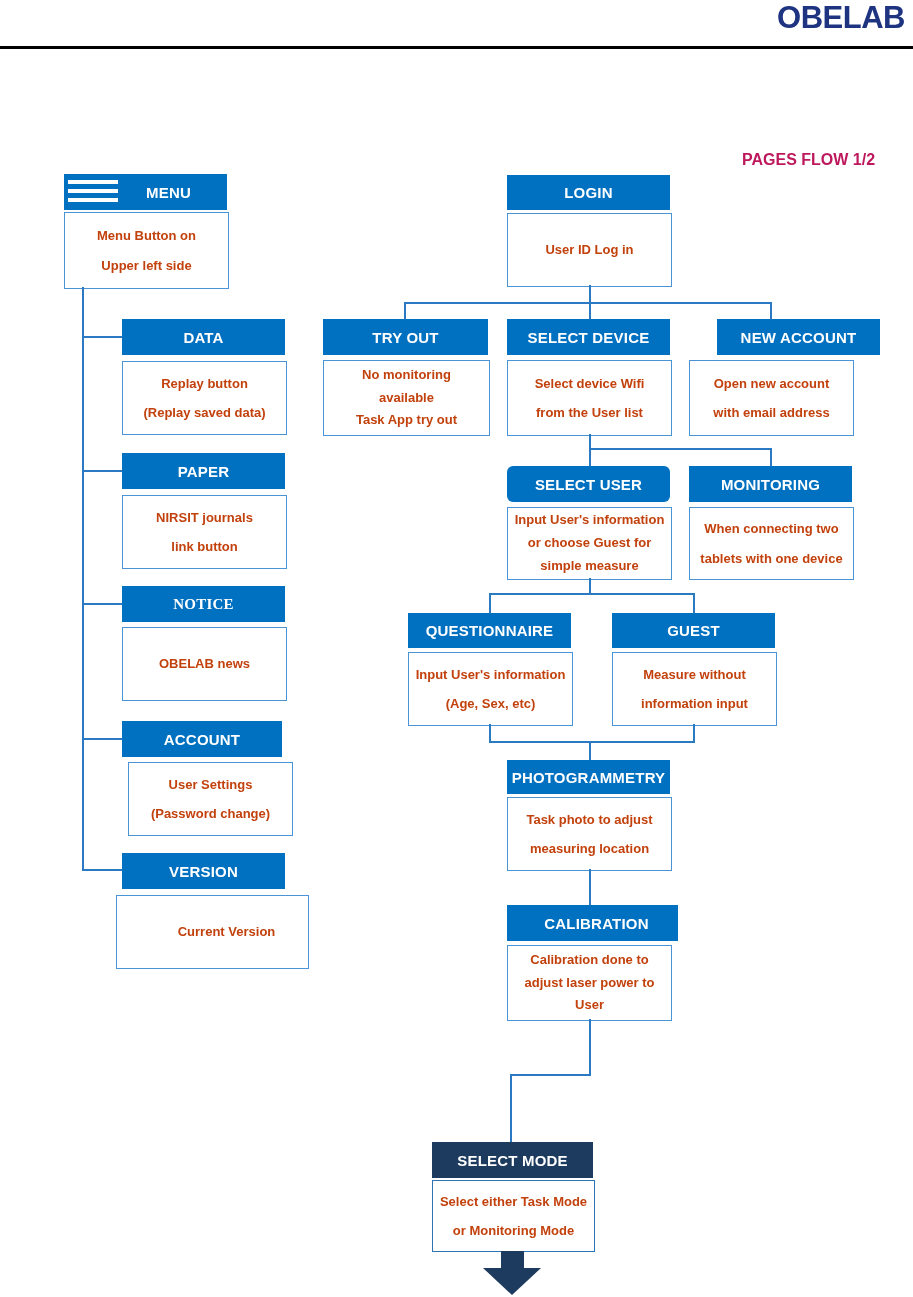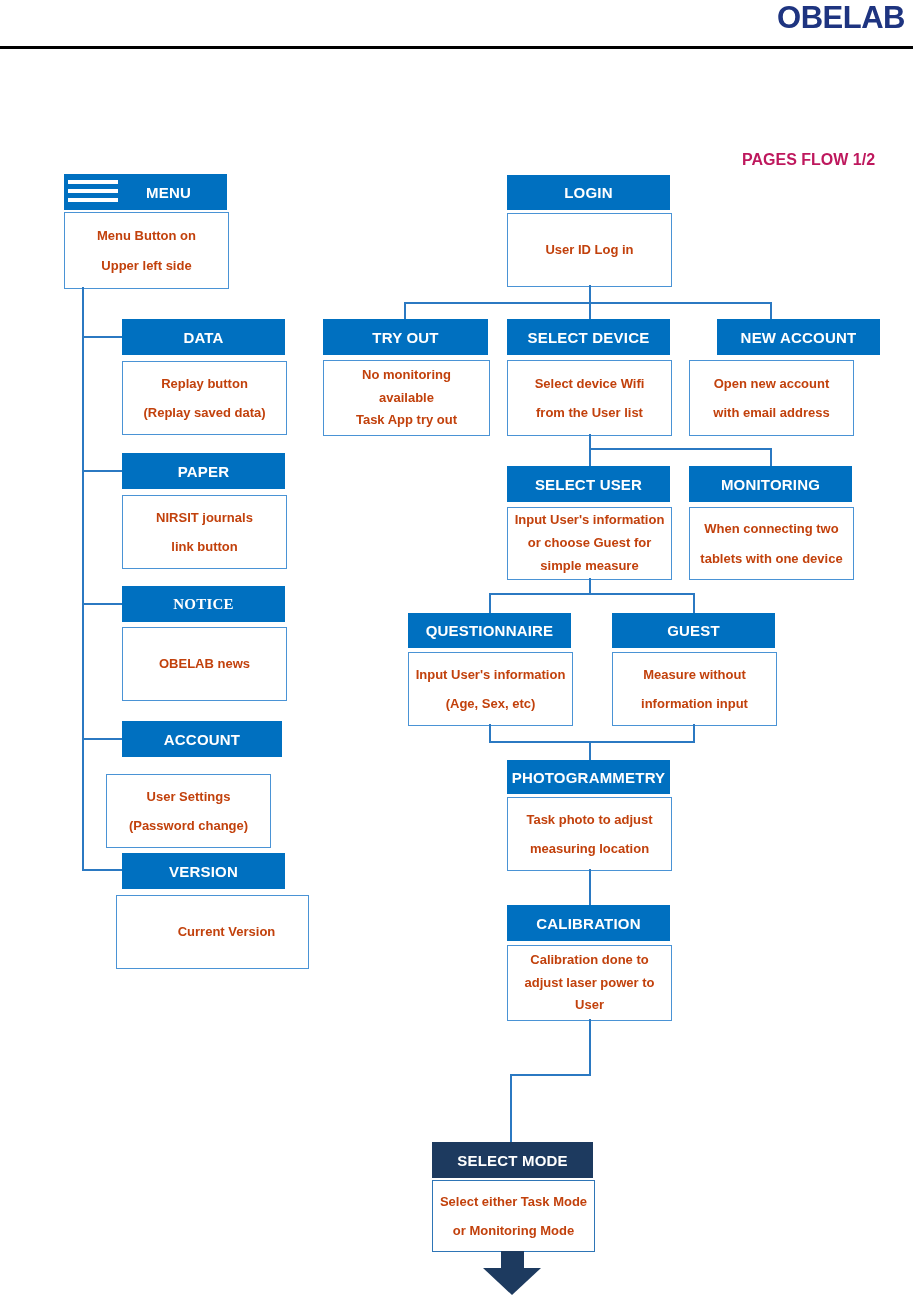--- a/index.html
+++ b/index.html
@@ -40,44 +40,44 @@
   
   #n-menu-h   { left:64px;  top:174px; width:163px; height:36px; }
   #n-menu-d   { left:64px;  top:212px; width:163px; height:75px; }
   #n-data-h   { left:122px; top:319px; width:163px; height:36px; }
   #n-data-d   { left:122px; top:361px; width:163px; height:72px; }
   #n-paper-h  { left:122px; top:453px; width:163px; height:36px;text-align:right; }
   #n-paper-d  { left:122px; top:495px; width:163px; height:72px; }
   #n-notice-h { left:122px; top:586px; width:163px; height:36px;font-family:Liberation Serif, serif; }
   #n-notice-d { left:122px; top:627px; width:163px; height:72px; }
   #n-account-h{ left:122px; top:721px; width:160px; height:36px; }
-  #n-account-d{ left:106px; top:762px; width:163px; height:72px;margin-top:12px; }
+  #n-account-d{ left:128px; top:762px; width:163px; height:72px; }
   #n-version-h{ left:122px; top:853px; width:163px; height:36px; }
   #n-version-d{ left:116px; top:895px; width:163px; height:72px;padding-left:28px; }
 
   
   #n-login-h { left:507px; top:175px; width:163px; height:35px; }
   #n-login-d { left:507px; top:213px; width:163px; height:72px; }
   #n-tryout-h{ left:323px; top:319px; width:165px; height:36px;text-align:right; }
   #n-tryout-d{ left:323px; top:360px; width:165px; height:74px; line-height:1.75; }
   #n-sdev-h  { left:507px; top:319px; width:163px; height:36px; }
   #n-sdev-d  { left:507px; top:360px; width:163px; height:74px; }
   #n-nacc-h  { left:689px; top:319px; width:163px; height:36px;margin-left:28px; }
   #n-nacc-d  { left:689px; top:360px; width:163px; height:74px; }
-  #n-suser-h { left:507px; top:466px; width:163px; height:36px; }
+  #n-suser-h { left:507px; top:466px; width:163px; height:36px;border-radius:6px; }
   #n-suser-d { left:507px; top:507px; width:163px; height:71px; line-height:1.75; }
   #n-mon-h   { left:689px; top:466px; width:163px; height:36px; }
   #n-mon-d   { left:689px; top:507px; width:163px; height:71px; }
   #n-quest-h { left:408px; top:613px; width:163px; height:35px; }
   #n-quest-d { left:408px; top:652px; width:163px; height:72px; }
   #n-guest-h { left:612px; top:613px; width:163px; height:35px; }
   #n-guest-d { left:612px; top:652px; width:163px; height:72px; }
   #n-photo-h { left:507px; top:760px; width:163px; height:34px; }
   #n-photo-d { left:507px; top:797px; width:163px; height:72px; }
-  #n-cal-h   { left:507px; top:905px; width:163px; height:36px; }
+  #n-cal-h   { left:507px; top:905px; width:163px; height:36px;padding-left:8px; }
   #n-cal-d   { left:507px; top:945px; width:163px; height:74px; line-height:1.75; }
   #n-smode-h { left:432px; top:1142px; width:161px; height:36px; }
   #n-smode-d { left:432px; top:1180px; width:161px; height:70px; }
 
   
   #l-trunk   { left:82px;  top:287px; height:584px; }
   #b-data    { left:83px;  top:336px; width:39px; }
   #b-paper   { left:83px;  top:470px; width:39px; }
   #b-notice  { left:83px;  top:603px; width:39px; }
   #b-account { left:83px;  top:738px; width:39px; }

